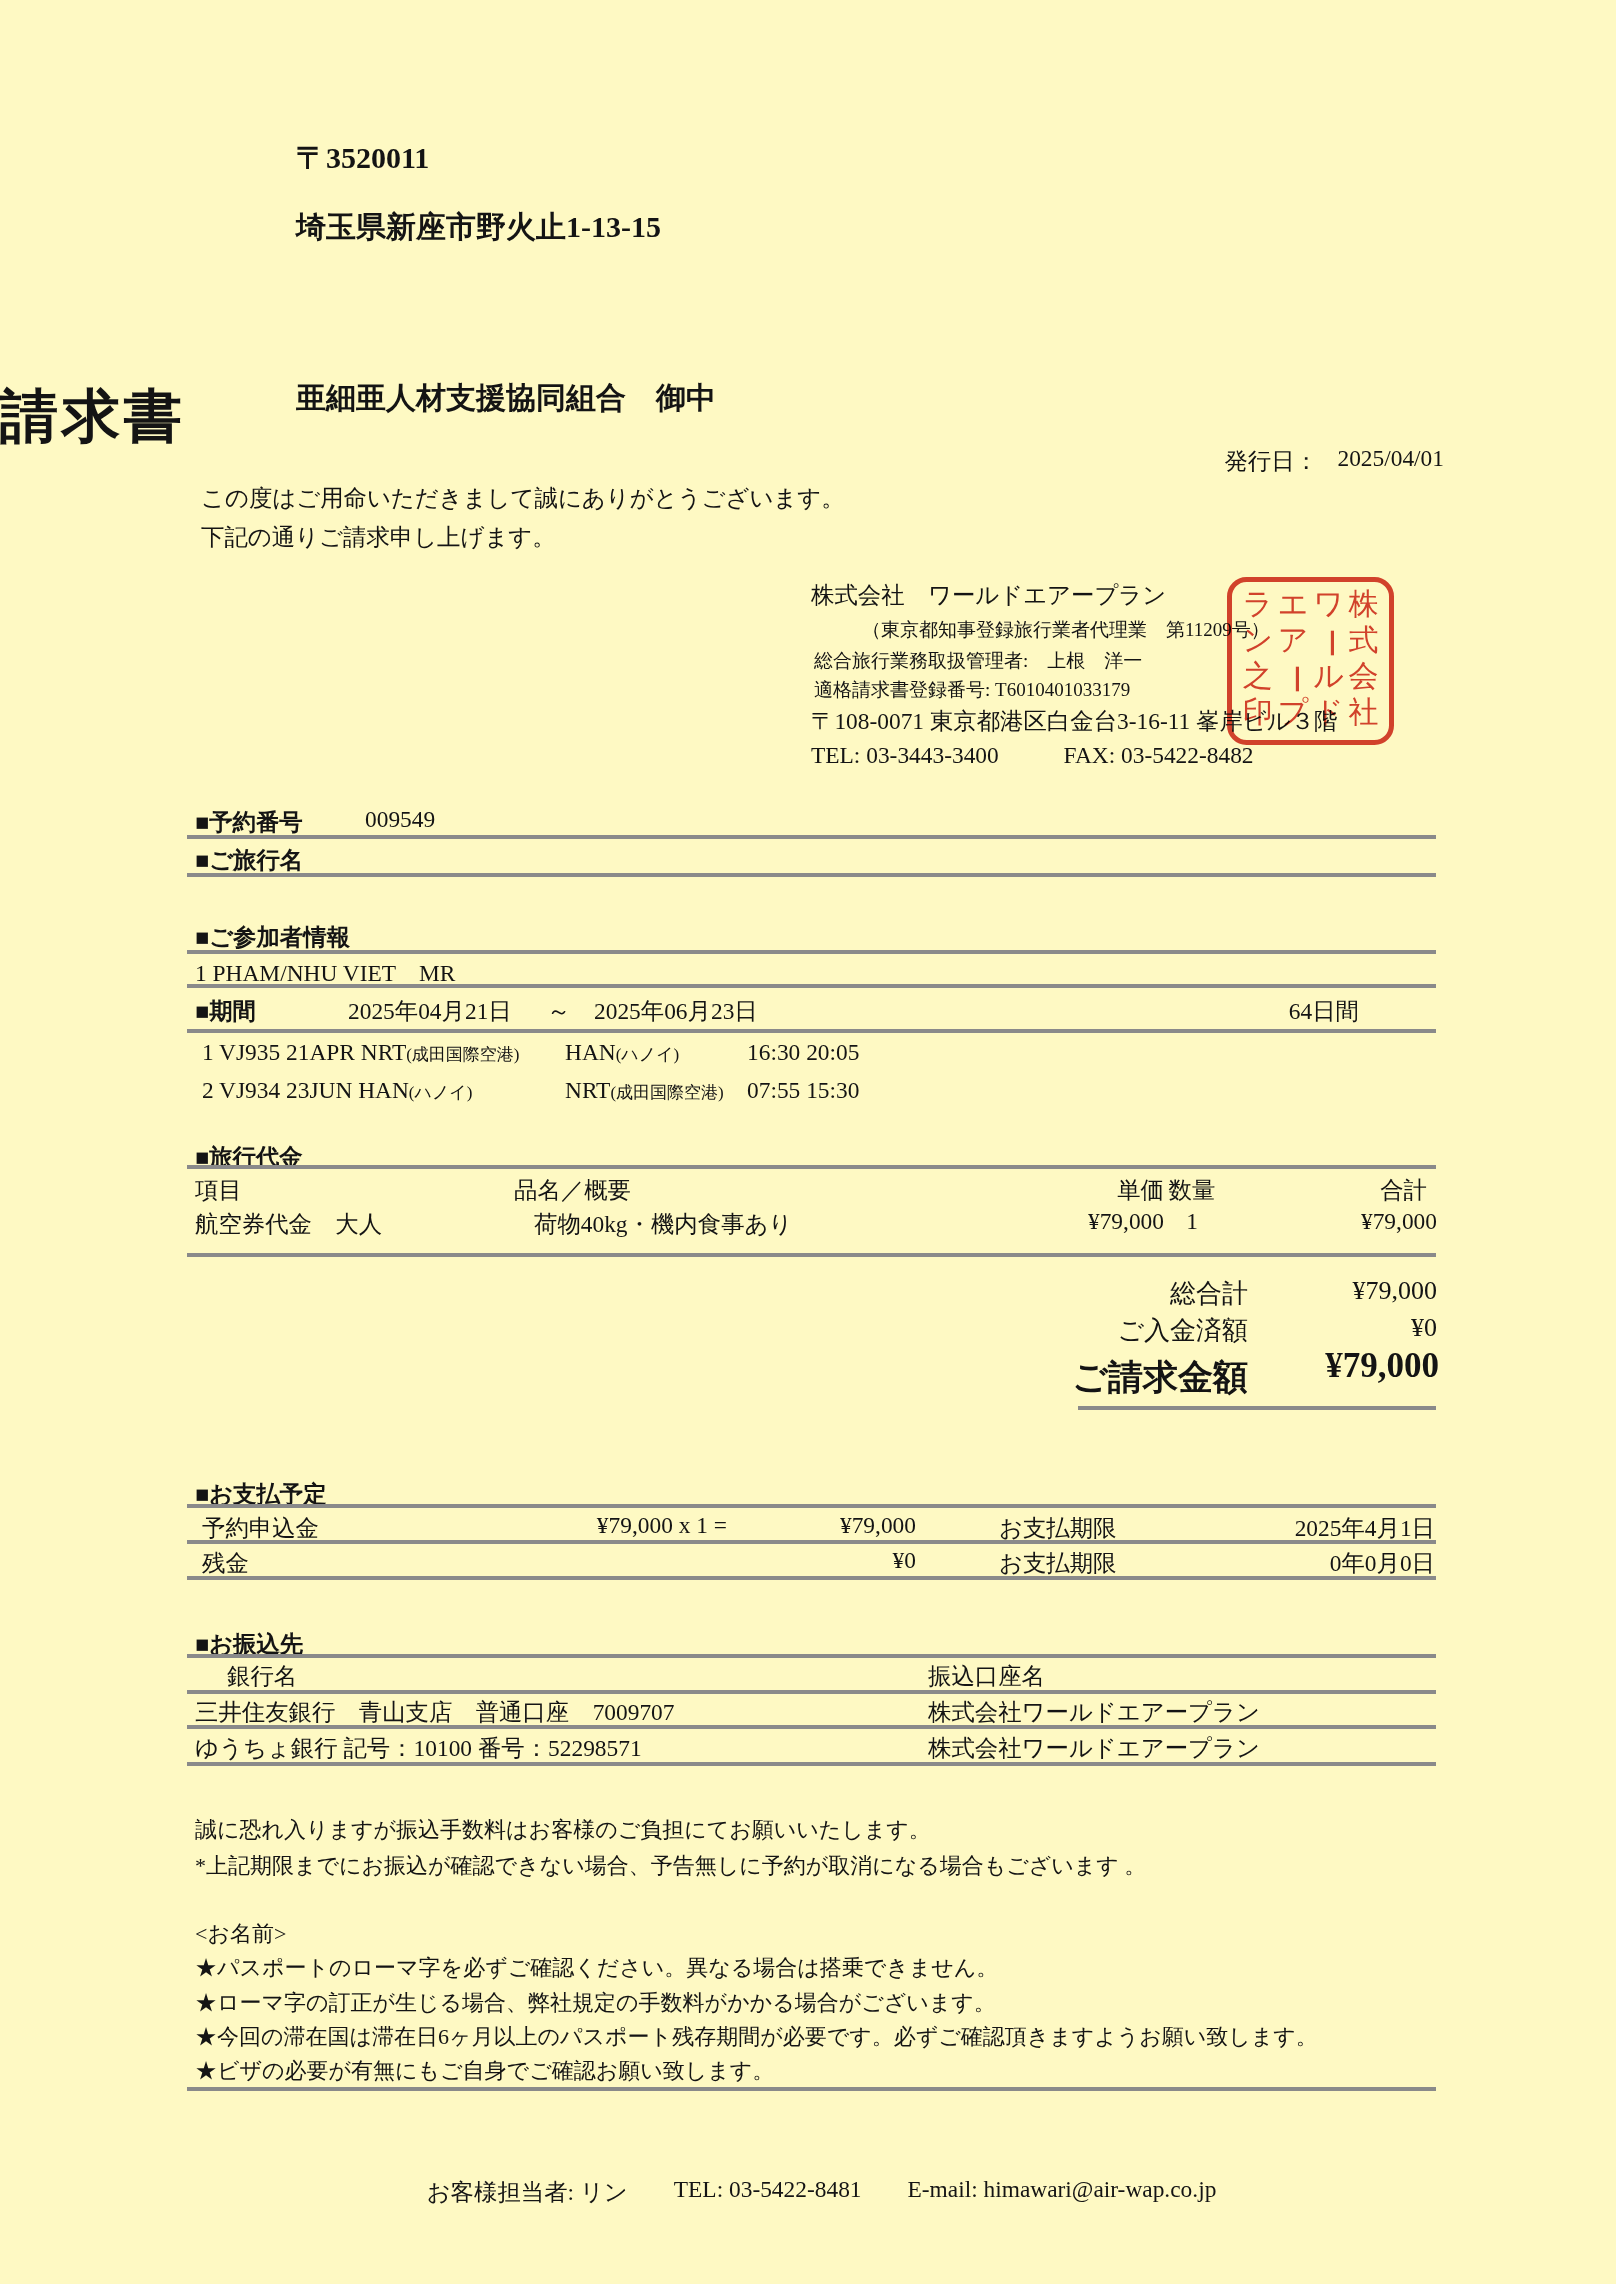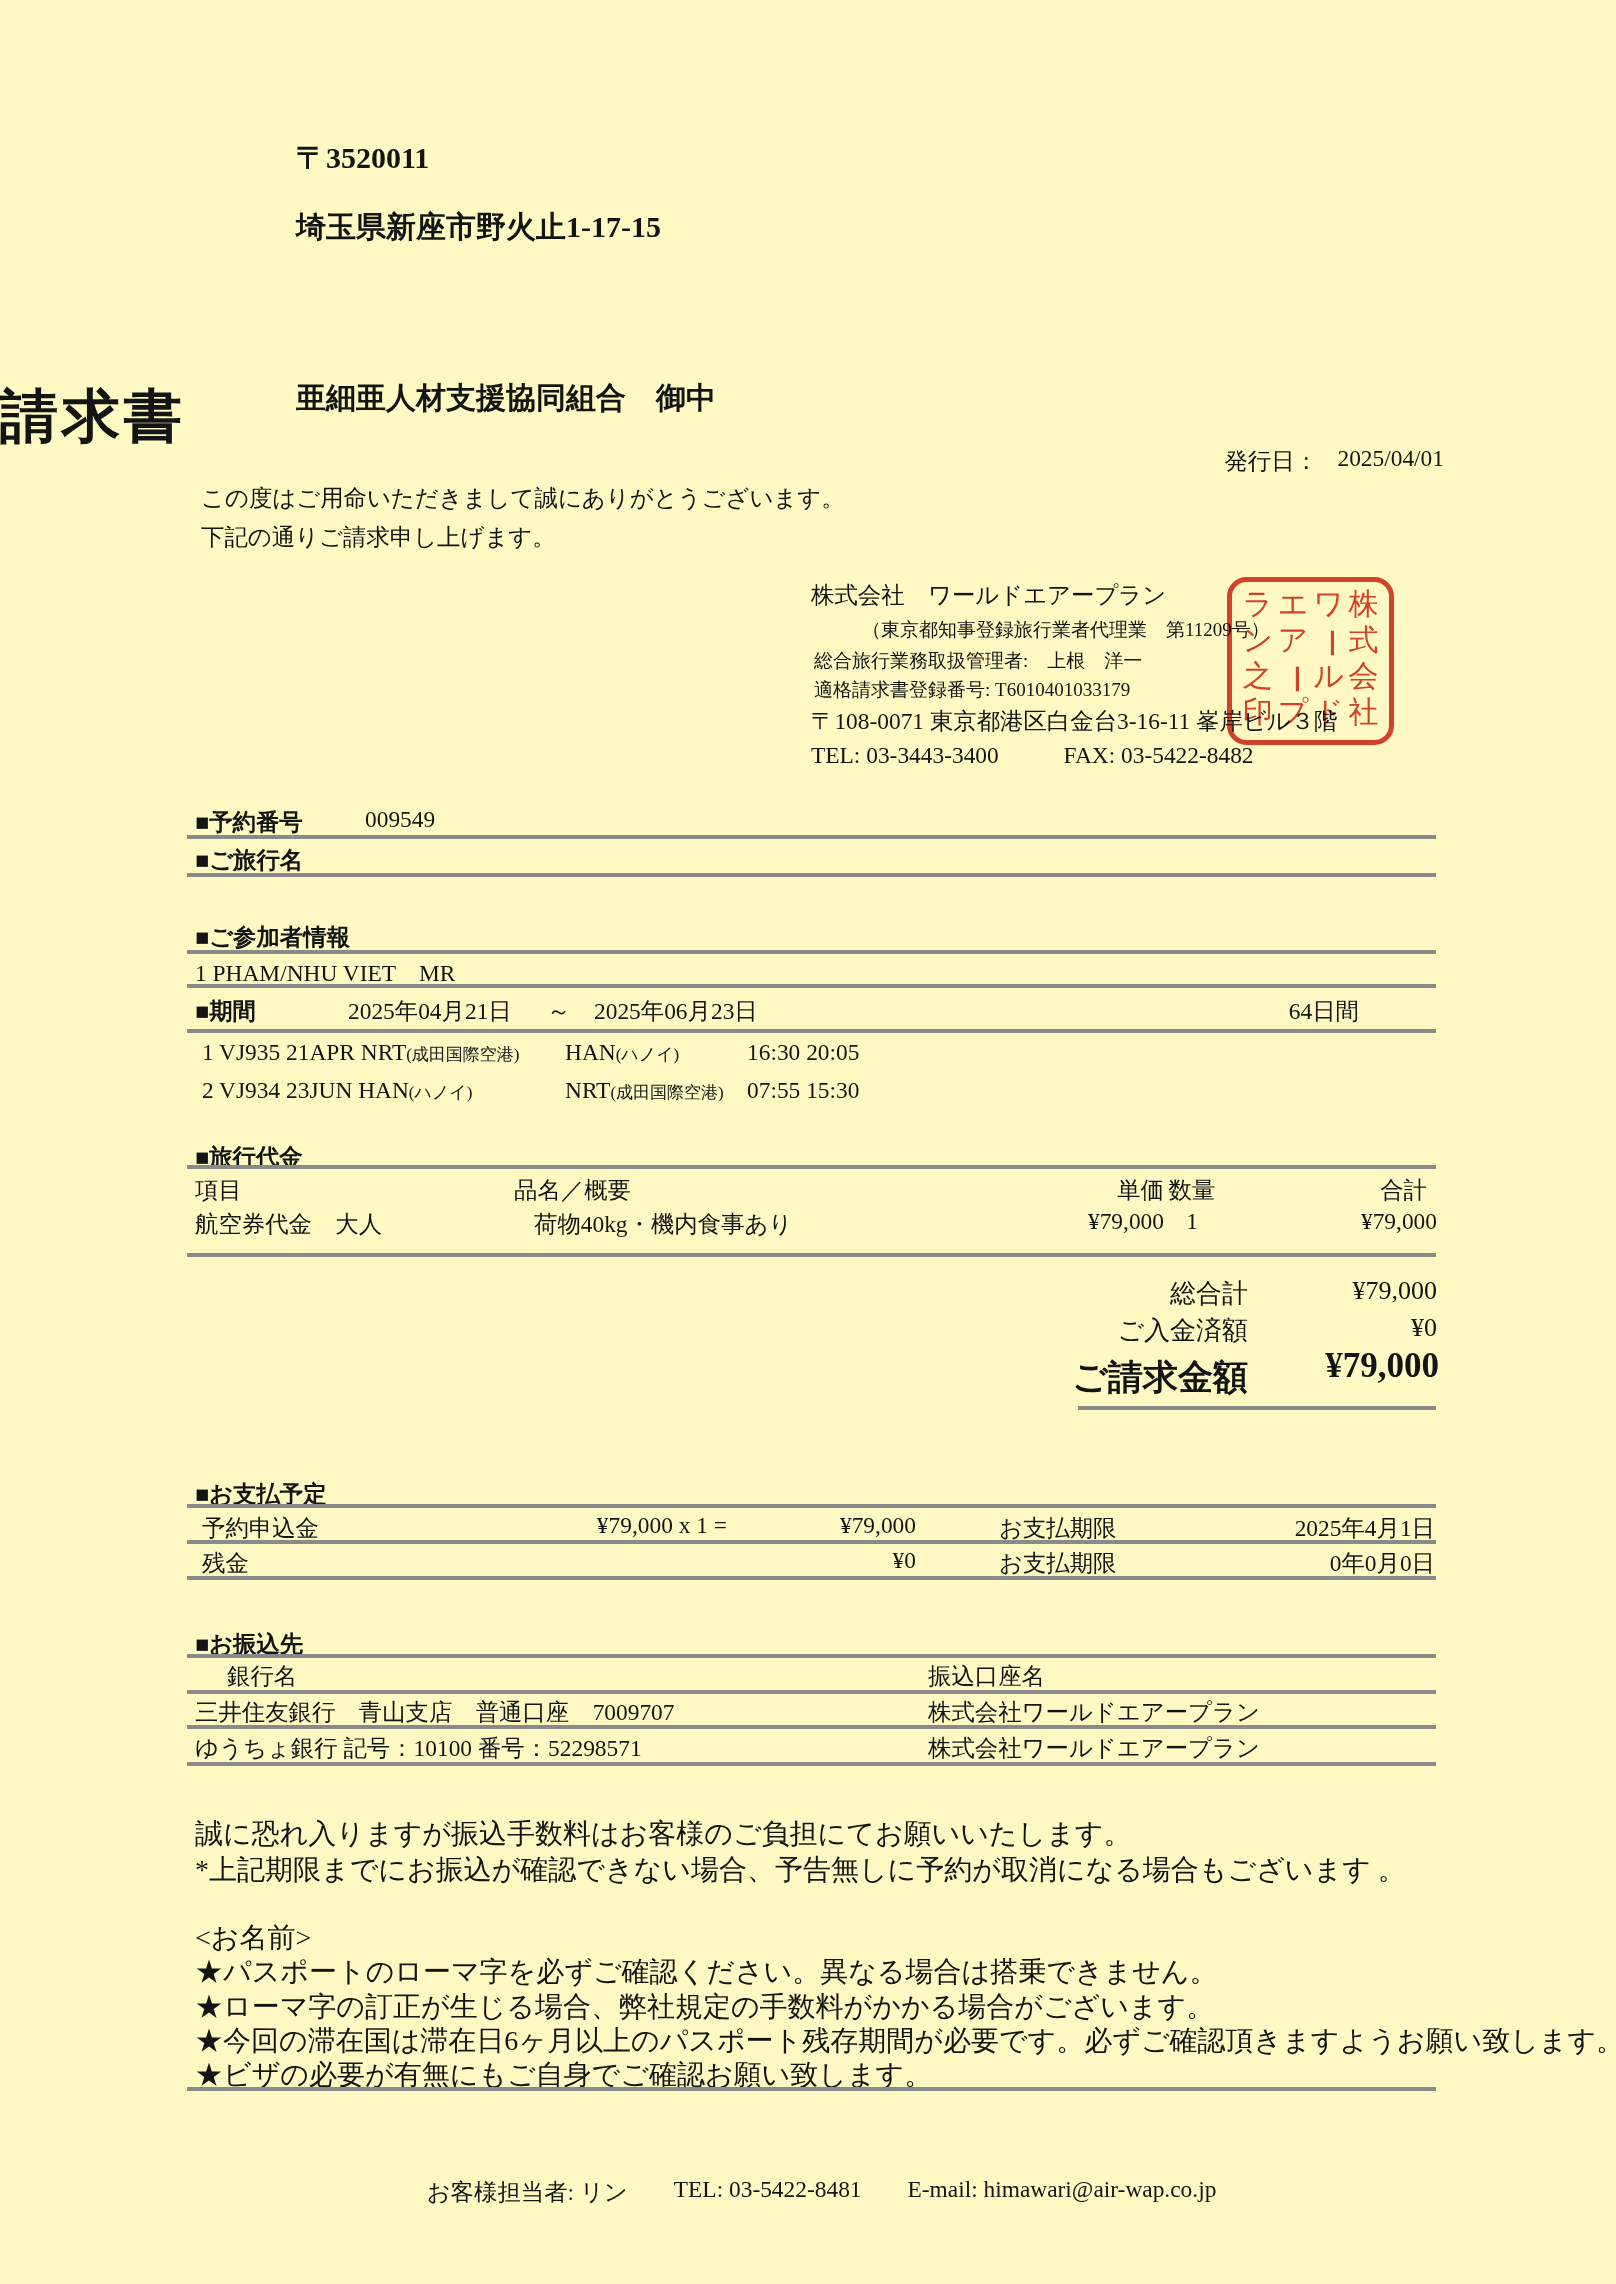--- a/index.html
+++ b/index.html
@@ -7,40 +7,40 @@
   .page {
     position:relative; width:1616px; height:2284px; background:#fef9c3;
     font-family:Liberation Serif, serif; color:var(--ink); overflow:hidden;padding-left:27px;
   }
   .abs { position:absolute; white-space:nowrap; }
   .hr  { position:absolute; left:187px; width:1249px; height:3.9px; background:var(--line-gray); }
   .b   { font-weight:bold; }
   .small-note { font-size:17px; }
   .title { left:0; right:0; font-size:58px; font-weight:bold; letter-spacing:3.9px; }
   .fs46{font-size:30px;} .fs40{font-size:26px;} .fs36{font-size:23.4px;}
-  .fs34{font-size:28px;} .fs29{font-size:19px;} .fs54{font-size:35px;}
+  .fs34{font-size:22px;} .fs29{font-size:19px;} .fs54{font-size:35px;}
   .stamp {
     left:1227px; top:577px; width:167px; height:168px; box-sizing:border-box;
     border:5.9px solid var(--stamp-red); border-radius:19.5px;
     display:flex; flex-direction:row-reverse; justify-content:space-between;
     padding:6.5px 10.4px; color:var(--stamp-red); font-size:30px; line-height:1.0;
     mix-blend-mode:multiply; opacity:.93;
   }
   .stamp-col span { display:block; height:36px; text-align:center; }
   .issue-row { display:flex; gap:19.5px; }
   .footer-row { left:0; right:0; display:flex; justify-content:center; gap:46px; }
   .qty-box { width:72px; text-align:center; }
 </style>
 </head>
 <body>
 
 <div class="page">
 
   <div class="abs fs46 b" style="left:296px; top:138px;">〒3520011</div>
-  <div class="abs fs46 b" style="left:296px; top:207px;">埼玉県新座市野火止1-17-15</div>
+  <div class="abs fs46 b" style="left:296px; top:207px;">埼玉県新座市野火止1-13-15</div>
   <div class="abs fs46 b" style="left:296px; top:350px;margin-top:28px;">亜細亜人材支援協同組合　御中</div>
 
   <div class="abs title" style="top:378px;">請求書</div>
   <div class="abs fs36 issue-row" style="right:199px; top:445px;">
     <span>発行日：</span>
     <span>2025/04/01</span>
   </div>
 
   <div class="abs fs36" style="left:201px; top:482px;">この度はご用命いただきまして誠にありがとうございます。</div>
   <div class="abs fs36" style="left:201px; top:521px;">下記の通りご請求申し上げます。</div>

